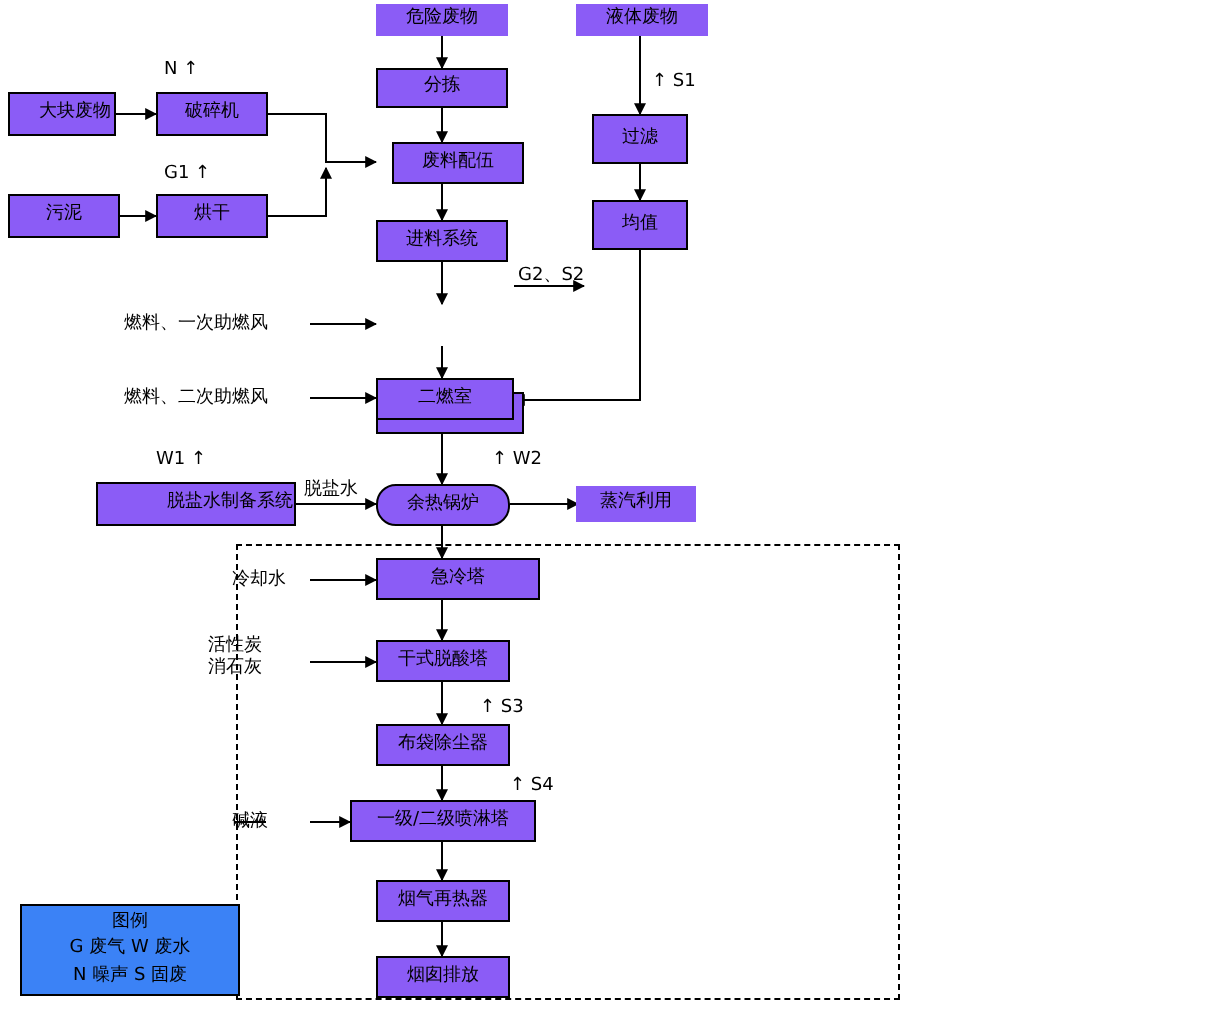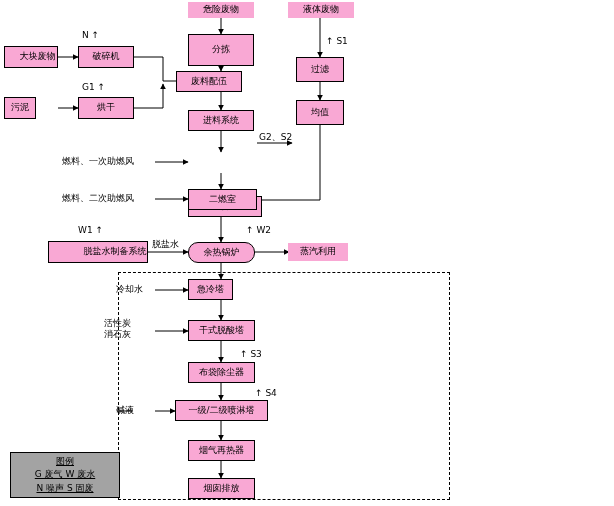--- a/index.html
+++ b/index.html
@@ -7,48 +7,47 @@
     width:614px;height:506px;
     background:#ffffff;
     font-family:"DejaVu Sans","Liberation Sans",sans-serif;
     position:relative;
     overflow:hidden;
   }
   #canvas{position:absolute;left:0;top:0;width:614px;height:506px;}
   .node{
     position:absolute;
     border:1px solid #000;
-    background:#f9a8d4;
+    background:#8b5cf6;
     display:flex;align-items:center;justify-content:center;
     font-size:9px;
     color:#000;
     box-sizing:border-box;
     text-align:center;
     line-height:1.1;
     z-index:3;
   }
   .lbl{
     position:absolute;
     font-size:9px;
     color:#000;
     white-space:nowrap;
     z-index:4;
     background:transparent;
   }
   .legend{
     position:absolute;
     border:1px solid #000;
-    background:#a3a3a3;
+    background:#3b82f6;
     font-size:9px;
     line-height:1.45;
     text-align:center;
     display:flex;flex-direction:column;align-items:center;justify-content:center;
     z-index:5;
     box-sizing:border-box;
-    text-decoration:underline;
   }
   svg{position:absolute;left:0;top:0;z-index:1;overflow:visible;}
   .dashbox{
     position:absolute;
     border:1px dashed #000;
     z-index:0;
   }
 </style>
 </head>
 <body>
@@ -128,35 +127,35 @@
   <div class="node" style="left:188px;top:2px;width:66px;height:16px;border:none;">
     <span>危险废物</span>
   </div>
   <div class="node" style="left:288px;top:2px;width:66px;height:16px;border:none;">
     <span>液体废物</span>
   </div>
 
   <div class="node" style="left:4px;top:46px;width:54px;height:22px;padding-left:13px;">
     <span>大块废物</span>
   </div>
-  <div class="node" style="left:4px;top:97px;width:32px;height:22px;">
+  <div class="node" style="left:4px;top:97px;width:56px;height:22px;">
     <span>污泥</span>
   </div>
 
   <div class="node" style="left:78px;top:46px;width:56px;height:22px;">
     <span>破碎机</span>
   </div>
   <div class="node" style="left:78px;top:97px;width:56px;height:22px;">
     <span>烘干</span>
   </div>
 
-  <div class="node" style="left:188px;top:34px;width:66px;height:32px;">
+  <div class="node" style="left:188px;top:34px;width:66px;height:20px;">
     <span>分拣</span>
   </div>
-  <div class="node" style="left:176px;top:71px;width:66px;height:21px;">
+  <div class="node" style="left:196px;top:71px;width:66px;height:21px;">
     <span>废料配伍</span>
   </div>
   <div class="node" style="left:188px;top:110px;width:66px;height:21px;">
     <span>进料系统</span>
   </div>
 
   <div class="node" style="left:296px;top:57px;width:48px;height:25px;">
     <span>过滤</span>
   </div>
   <div class="node" style="left:296px;top:100px;width:48px;height:25px;">
@@ -173,21 +172,21 @@
     <span>余热锅炉</span>
   </div>
 
   <div class="node" style="left:48px;top:241px;width:100px;height:22px;padding-left:34px;">
     <span>脱盐水制备系统</span>
   </div>
   <div class="node" style="left:288px;top:243px;width:60px;height:18px;border:none;">
     <span>蒸汽利用</span>
   </div>
 
-  <div class="node" style="left:188px;top:279px;width:45px;height:21px;">
+  <div class="node" style="left:188px;top:279px;width:82px;height:21px;">
     <span>急冷塔</span>
   </div>
   <div class="node" style="left:188px;top:320px;width:67px;height:21px;justify-content:center;">
     <span>干式脱酸塔</span>
   </div>
   <div class="node" style="left:188px;top:362px;width:67px;height:21px;">
     <span>布袋除尘器</span>
   </div>
   <div class="node" style="left:175px;top:400px;width:93px;height:21px;">
     <span>一级/二级喷淋塔</span>

